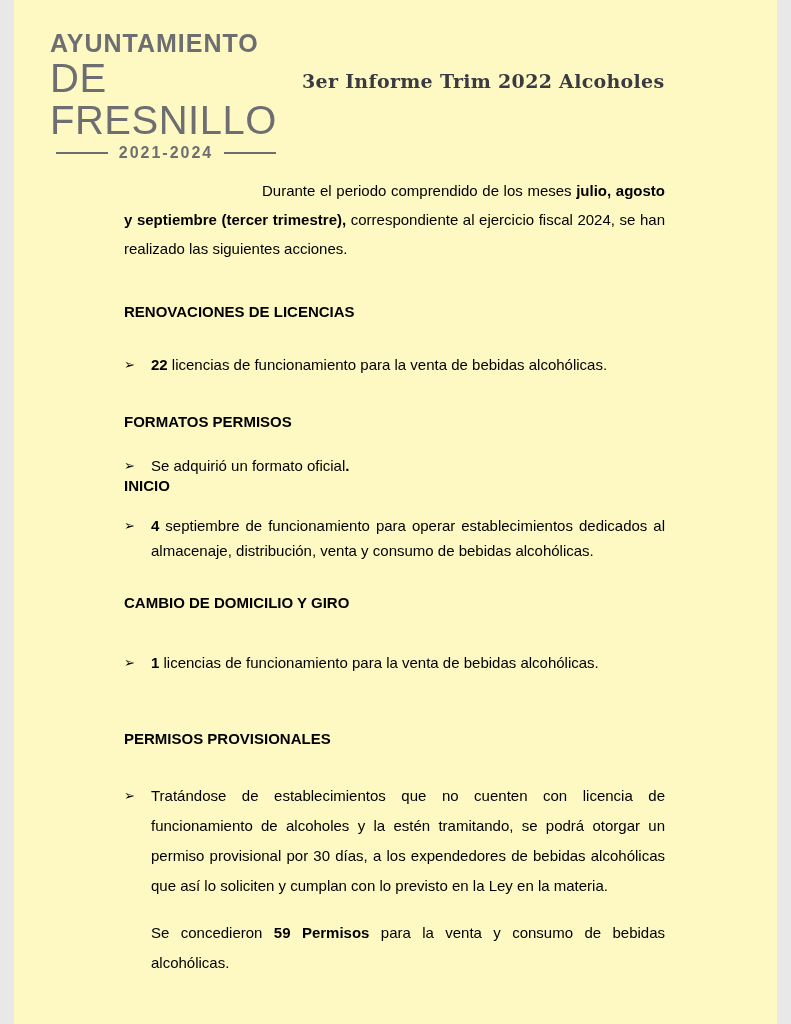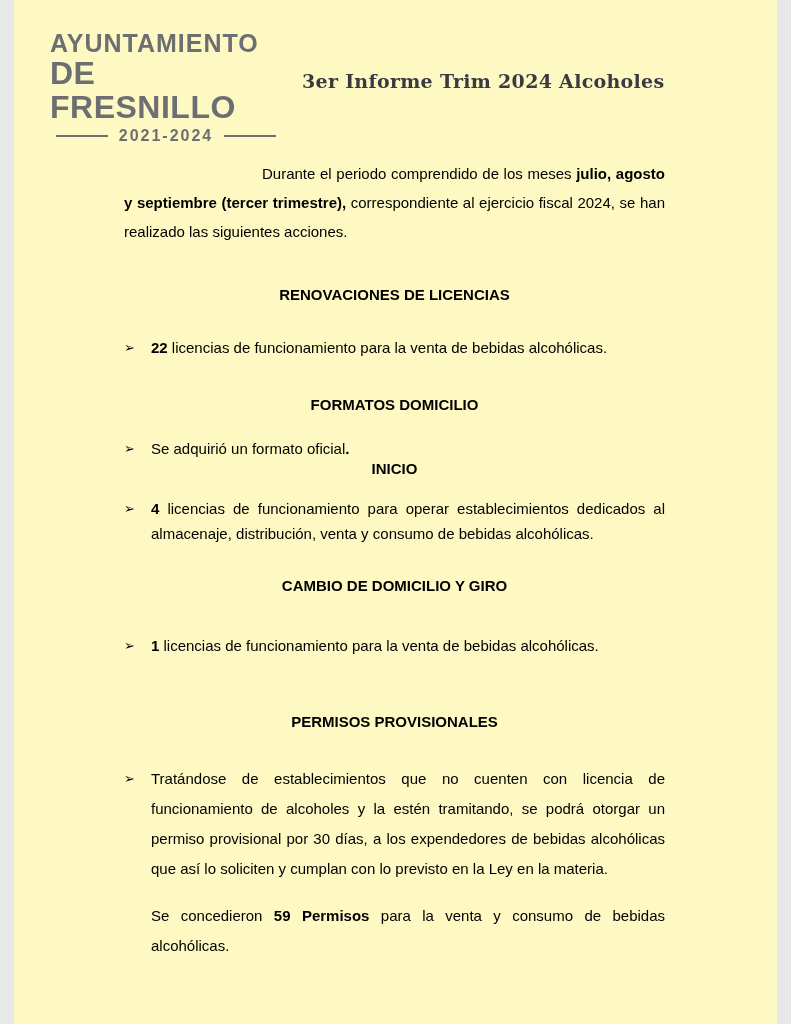--- a/index.html
+++ b/index.html
@@ -7,31 +7,31 @@
   .doc {
     width: 763px; height: 1024px; margin: 0 auto; background: #fef9c3;
     font-family: "Liberation Sans", sans-serif; color: #000;
     overflow: hidden; position: relative;
   }
 
   
   .header { display: flex; align-items: flex-start; padding: 30px 40px 0 36px; }
   .logo { width: 232px; color: #6d6e71; user-select: none; }
   .logo-l1 { font-size: 25px; font-weight: 700; letter-spacing: 1px; line-height: 1.05; }
-  .logo-l2 { font-size: 32px; font-weight: 700; letter-spacing: 0.5px; line-height: 1.05; margin-top: 1px; }
+  .logo-l2 { font-size: 40px; font-weight: 400; letter-spacing: 0.5px; line-height: 1.05; margin-top: 1px; }
   .logo-years { display: flex; align-items: center; gap: 11px; margin-top: 3px; padding: 0 6px;
                 font-size: 16px; font-weight: 700; letter-spacing: 2px; }
   .logo-years .rule { flex: 1; height: 2px; background: #6d6e71; }
   .doc-title { font-family: "DejaVu Serif", serif; font-weight: 700; font-size: 19px;
                color: #3a3a43; margin: 40px 0 0 20px; letter-spacing: 0.3px; white-space: nowrap; }
 
   
   .content { padding: 0 112px 0 110px; font-size: 15px; }
   .intro { margin: 14px 0 0 0; text-indent: 138px; text-align: justify; line-height: 29px; }
-  .sec-h { text-align: center; font-weight: 700; font-size: 15px; margin: 0; }
+  .sec-h { text-align: left; font-weight: 700; font-size: 15px; margin: 0; }
   .h-renov    { margin-top: 40px; }
   .h-formatos { margin-top: 37px; }
   .h-inicio   { }
   .h-cambio   { margin-top: 31px; }
   .h-permisos { margin-top: 56px; }
 
   .bullet { display: flex; margin: 0; }
   .bullet .marker { flex: none; width: 27px; font-size: 13px; line-height: inherit; }
   .bullet .btext { flex: 1; margin: 0; }
   .b-22       { margin-top: 34px; line-height: 22px; }
@@ -57,43 +57,43 @@
   <div class="header">
     <div class="logo">
       <div class="logo-l1">AYUNTAMIENTO</div>
       <div class="logo-l2">DE FRESNILLO</div>
       <div class="logo-years">
         <span class="rule"></span>
         <span>2021-2024</span>
         <span class="rule"></span>
       </div>
     </div>
-    <h1 class="doc-title">3er Informe Trim 2024 Alcoholes</h1>
+    <h1 class="doc-title">3er Informe Trim 2022 Alcoholes</h1>
   </div>
 
   <div class="content">
 
     <p class="intro"><span>Durante el periodo comprendido de los meses </span><b>julio, agosto y septiembre (tercer trimestre),</b><span> correspondiente al ejercicio fiscal 2024, se han realizado las siguientes acciones.</span></p>
 
     <h2 class="sec-h h-renov">RENOVACIONES DE LICENCIAS</h2>
     <div class="bullet b-22">
       <span class="marker">➢</span>
       <p class="btext"><b>22</b><span> licencias de funcionamiento para la venta de bebidas alcohólicas.</span></p>
     </div>
 
-    <h2 class="sec-h h-formatos">FORMATOS DOMICILIO</h2>
+    <h2 class="sec-h h-formatos">FORMATOS PERMISOS</h2>
     <div class="bullet b-formato">
       <span class="marker">➢</span>
       <p class="btext"><span>Se adquirió un formato oficial</span><b>.</b></p>
     </div>
 
     <h2 class="sec-h h-inicio">INICIO</h2>
     <div class="bullet b-4">
       <span class="marker">➢</span>
-      <p class="btext"><b>4</b><span> licencias de funcionamiento para operar establecimientos dedicados al almacenaje, distribución, venta y consumo de bebidas alcohólicas.</span></p>
+      <p class="btext"><b>4</b><span> septiembre de funcionamiento para operar establecimientos dedicados al almacenaje, distribución, venta y consumo de bebidas alcohólicas.</span></p>
     </div>
 
     <h2 class="sec-h h-cambio">CAMBIO DE DOMICILIO Y GIRO</h2>
     <div class="bullet b-1">
       <span class="marker">➢</span>
       <p class="btext"><b>1</b><span> licencias de funcionamiento para la venta de bebidas alcohólicas.</span></p>
     </div>
 
     <h2 class="sec-h h-permisos">PERMISOS PROVISIONALES</h2>
     <div class="bullet b-permisos">

